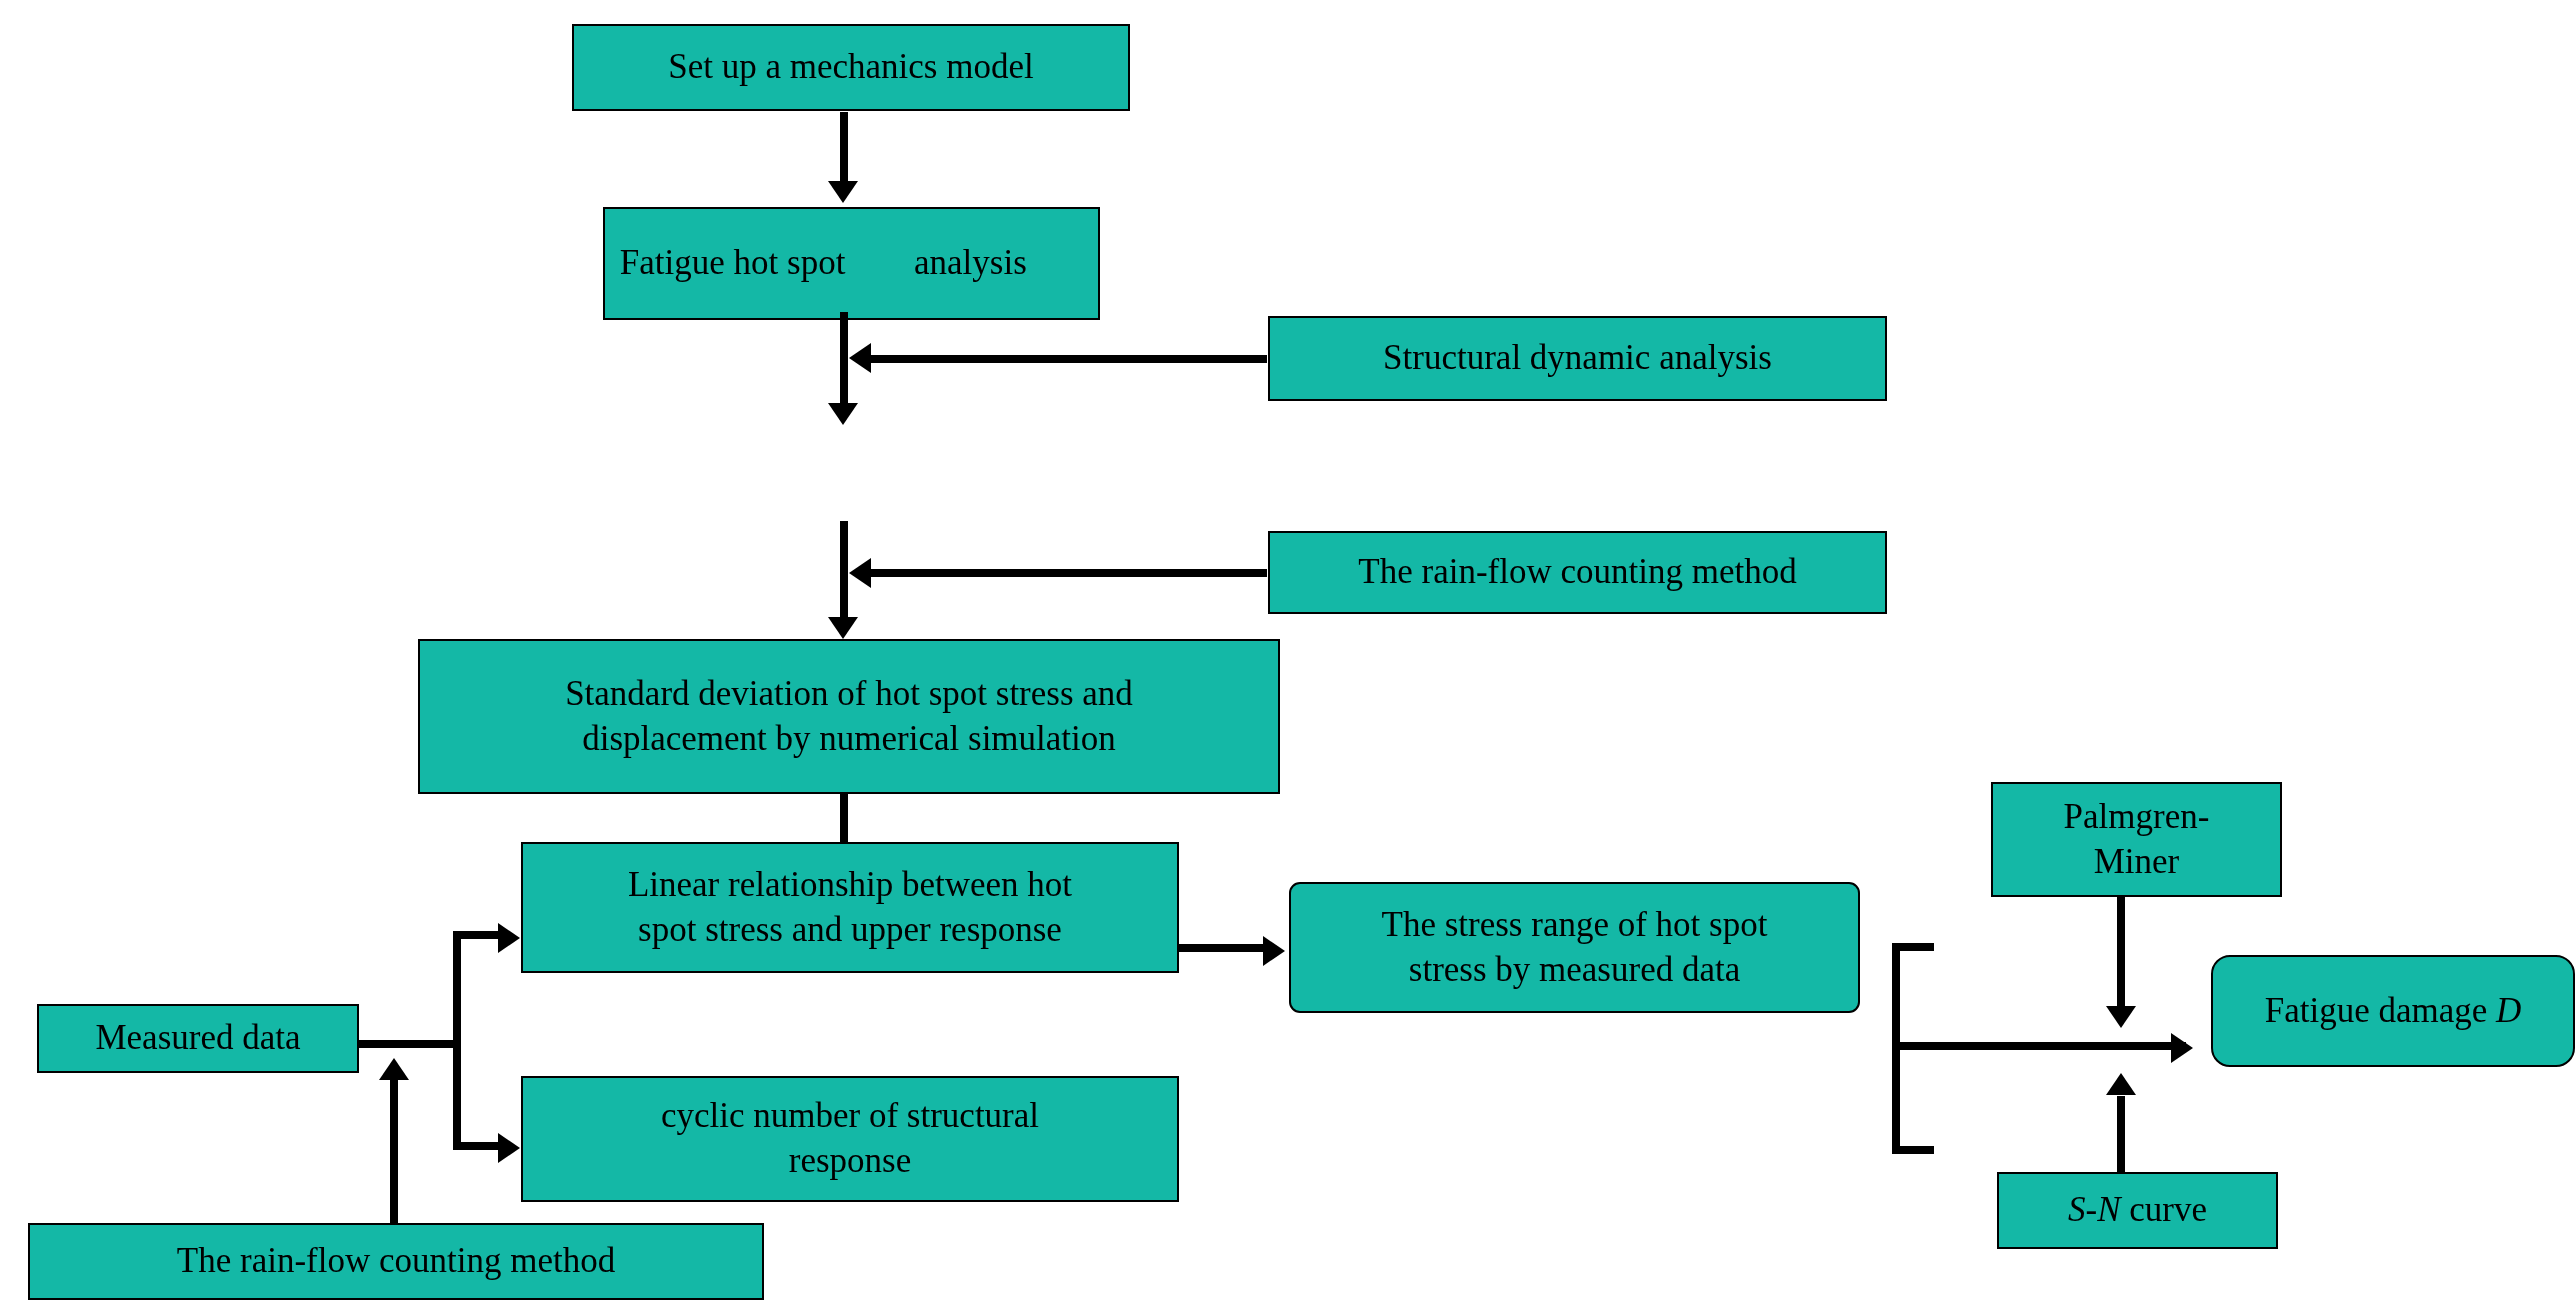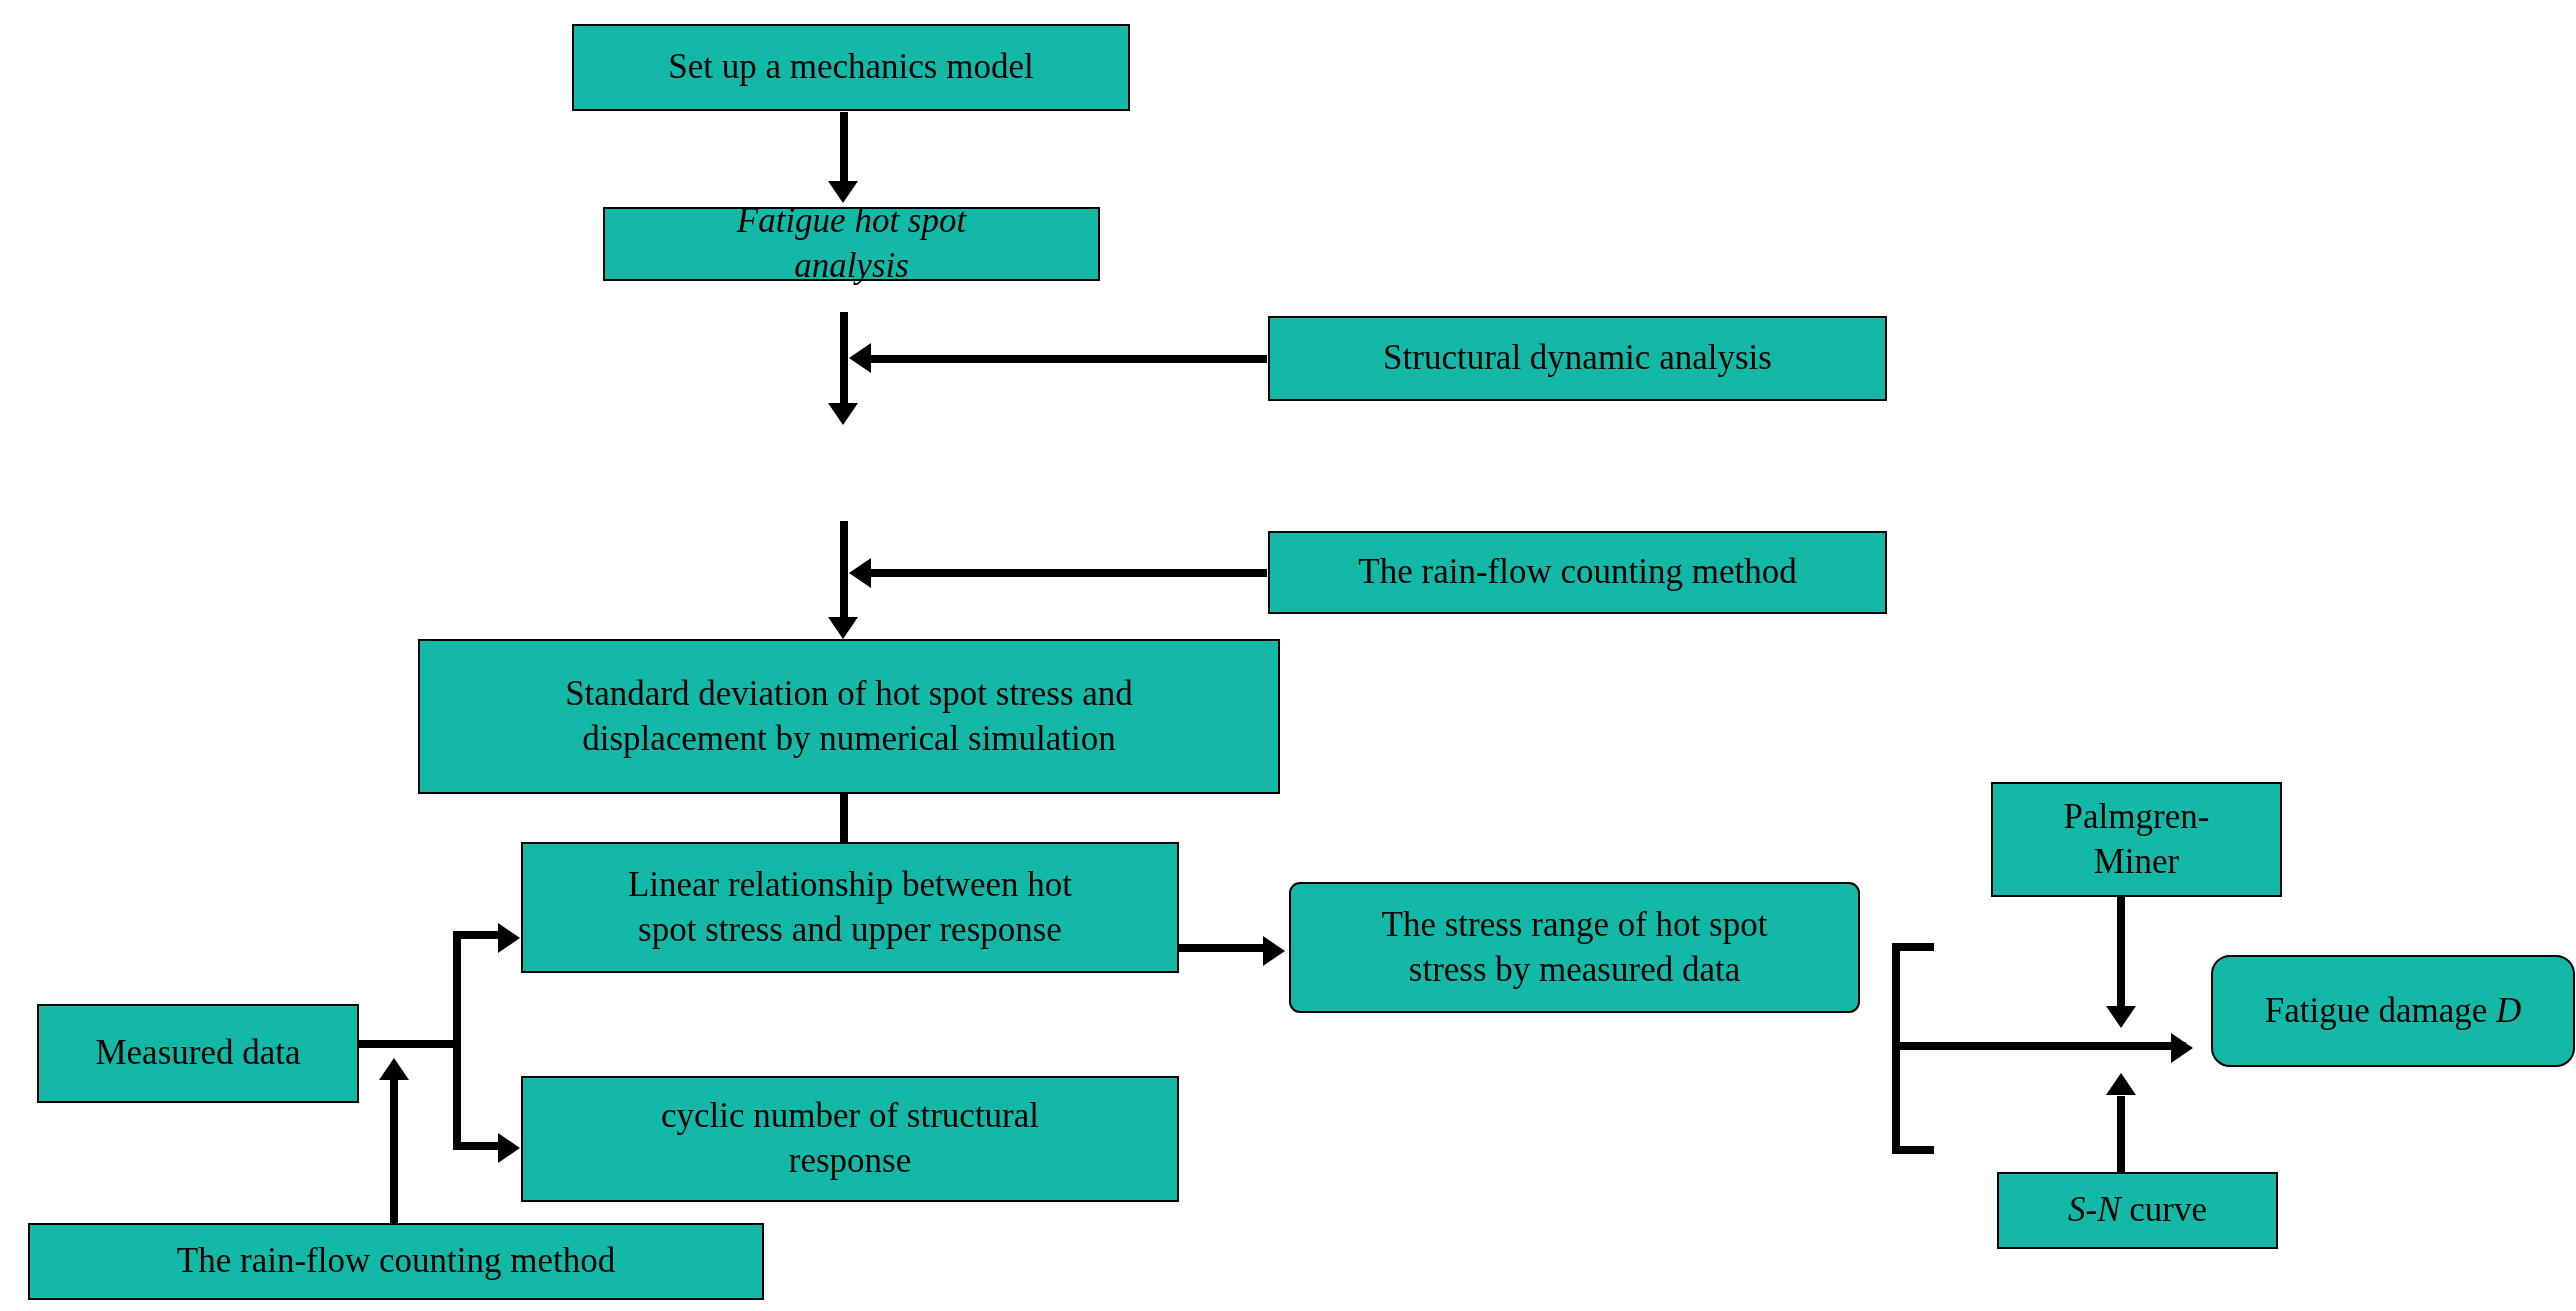--- a/index.html
+++ b/index.html
@@ -73,21 +73,21 @@
 
 <div id="canvas">
 
   <div class="node" style="left:572px; top:24.4px; width:558px; height:87px;">
     <span class="txt">Set up a mechanics model</span>
   </div>
 
   <div class="vline thick" style="left:840px; top:112px; height:78px;"></div>
   <div class="arrow-down" style="left:828px; top:181px;"></div>
 
-  <div class="node" style="left:603px; top:207px; width:497px; height:74px; flex-direction:column;font-style:italic;">
+  <div class="node" style="left:603px; top:207px; width:497px; height:113px; flex-direction:row;">
     <span class="txt">Fatigue hot spot</span>
     <span class="txt">analysis</span>
   </div>
 
   <div class="node" style="left:1268px; top:316px; width:619px; height:85px;">
     <span class="txt">Structural dynamic analysis</span>
   </div>
 
   <div class="hline thick" style="left:871px; top:355px; width:396px;"></div>
   <div class="arrow-left" style="left:849px; top:343px;"></div>
@@ -117,21 +117,21 @@
   <div class="node" style="left:521px; top:842px; width:658px; height:131px; flex-direction:column;">
     <span class="txt">Linear relationship between hot</span>
     <span class="txt">spot stress and upper response</span>
   </div>
 
   <div class="node" style="left:521px; top:1076px; width:658px; height:126px; flex-direction:column;">
     <span class="txt">cyclic number of structural</span>
     <span class="txt">response</span>
   </div>
 
-  <div class="node" style="left:37px; top:1004px; width:322px; height:99px;">
+  <div class="node" style="left:37px; top:1004px; width:322px; height:69px;">
     <span class="txt">Measured data</span>
   </div>
 
   <div class="hline thick" style="left:359px; top:1040px; width:100px;"></div>
   <div class="vline thick" style="left:453px; top:931px; height:218px;"></div>
   <div class="hline thick" style="left:453px; top:931px; width:48px;"></div>
   <div class="arrow-right" style="left:498px; top:923px;"></div>
   <div class="hline thick" style="left:453px; top:1142px; width:48px;"></div>
   <div class="arrow-right" style="left:498px; top:1133px;"></div>
 

